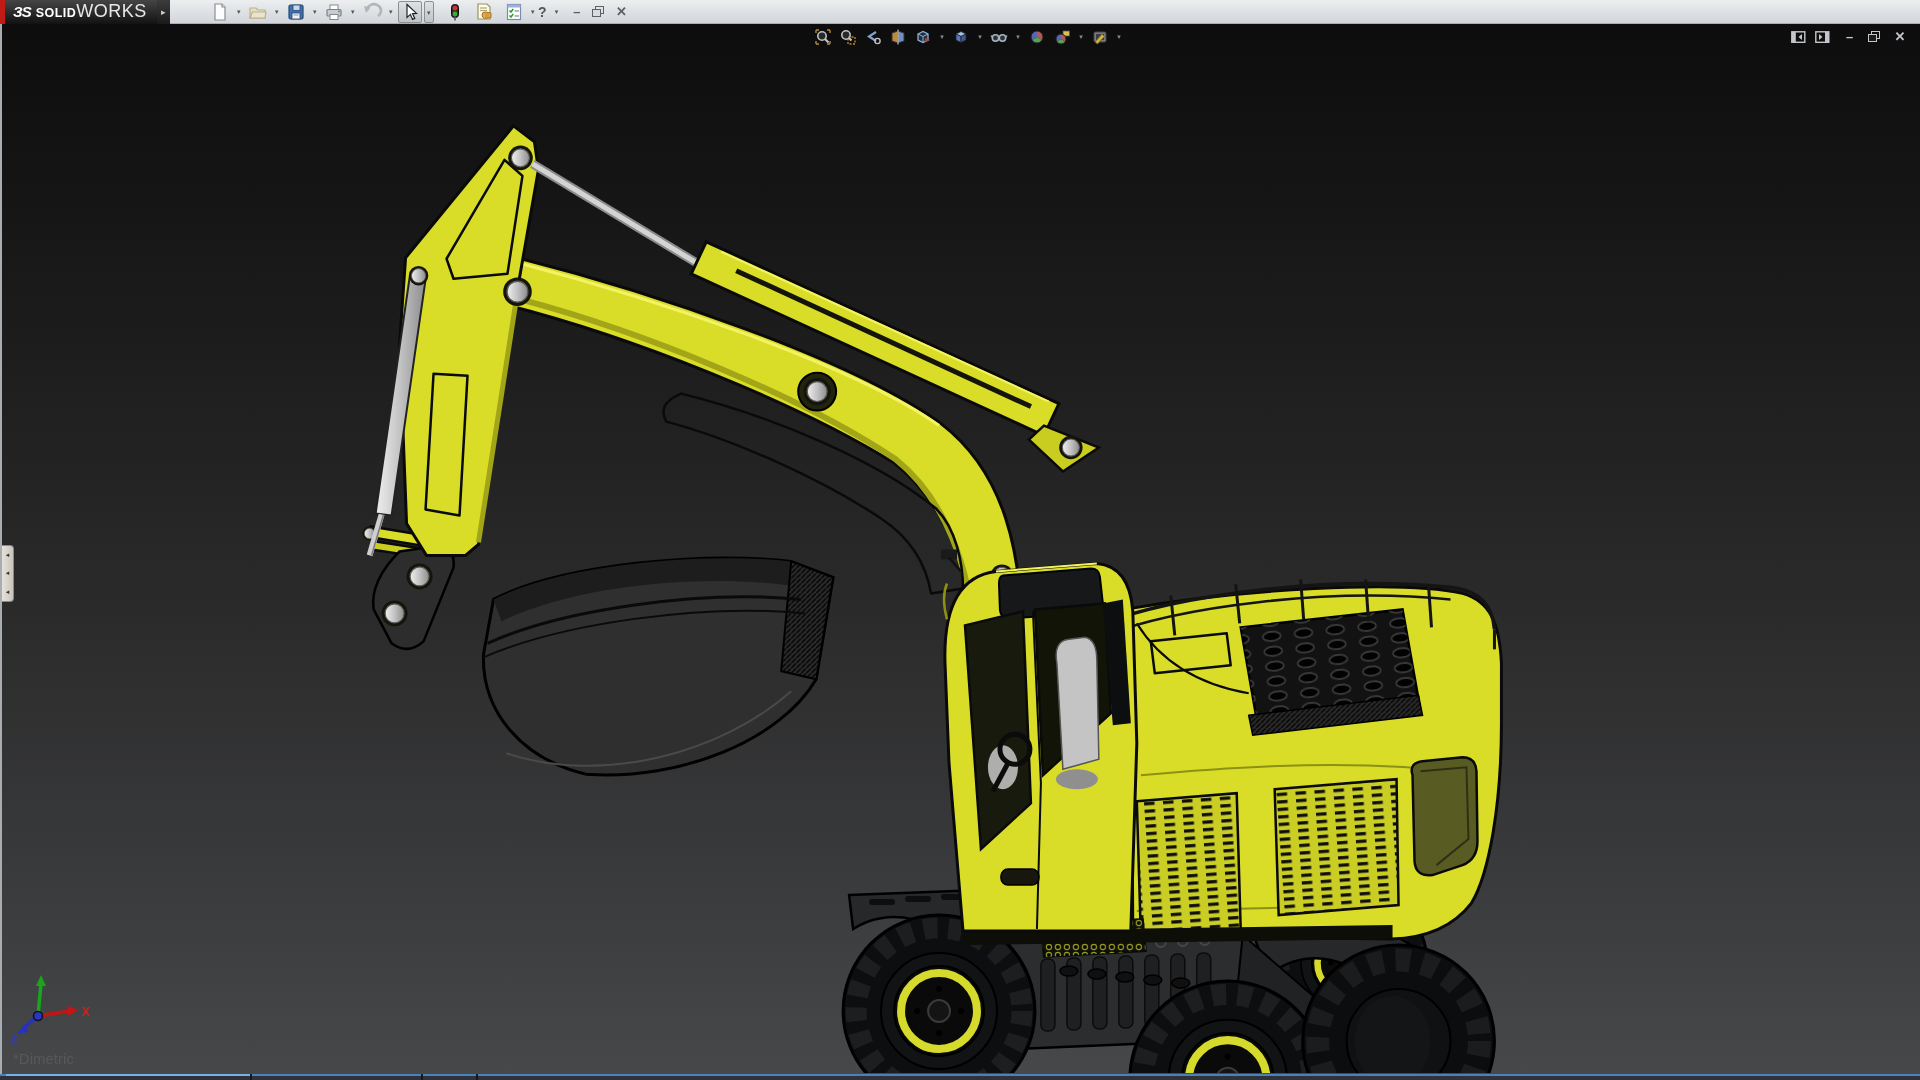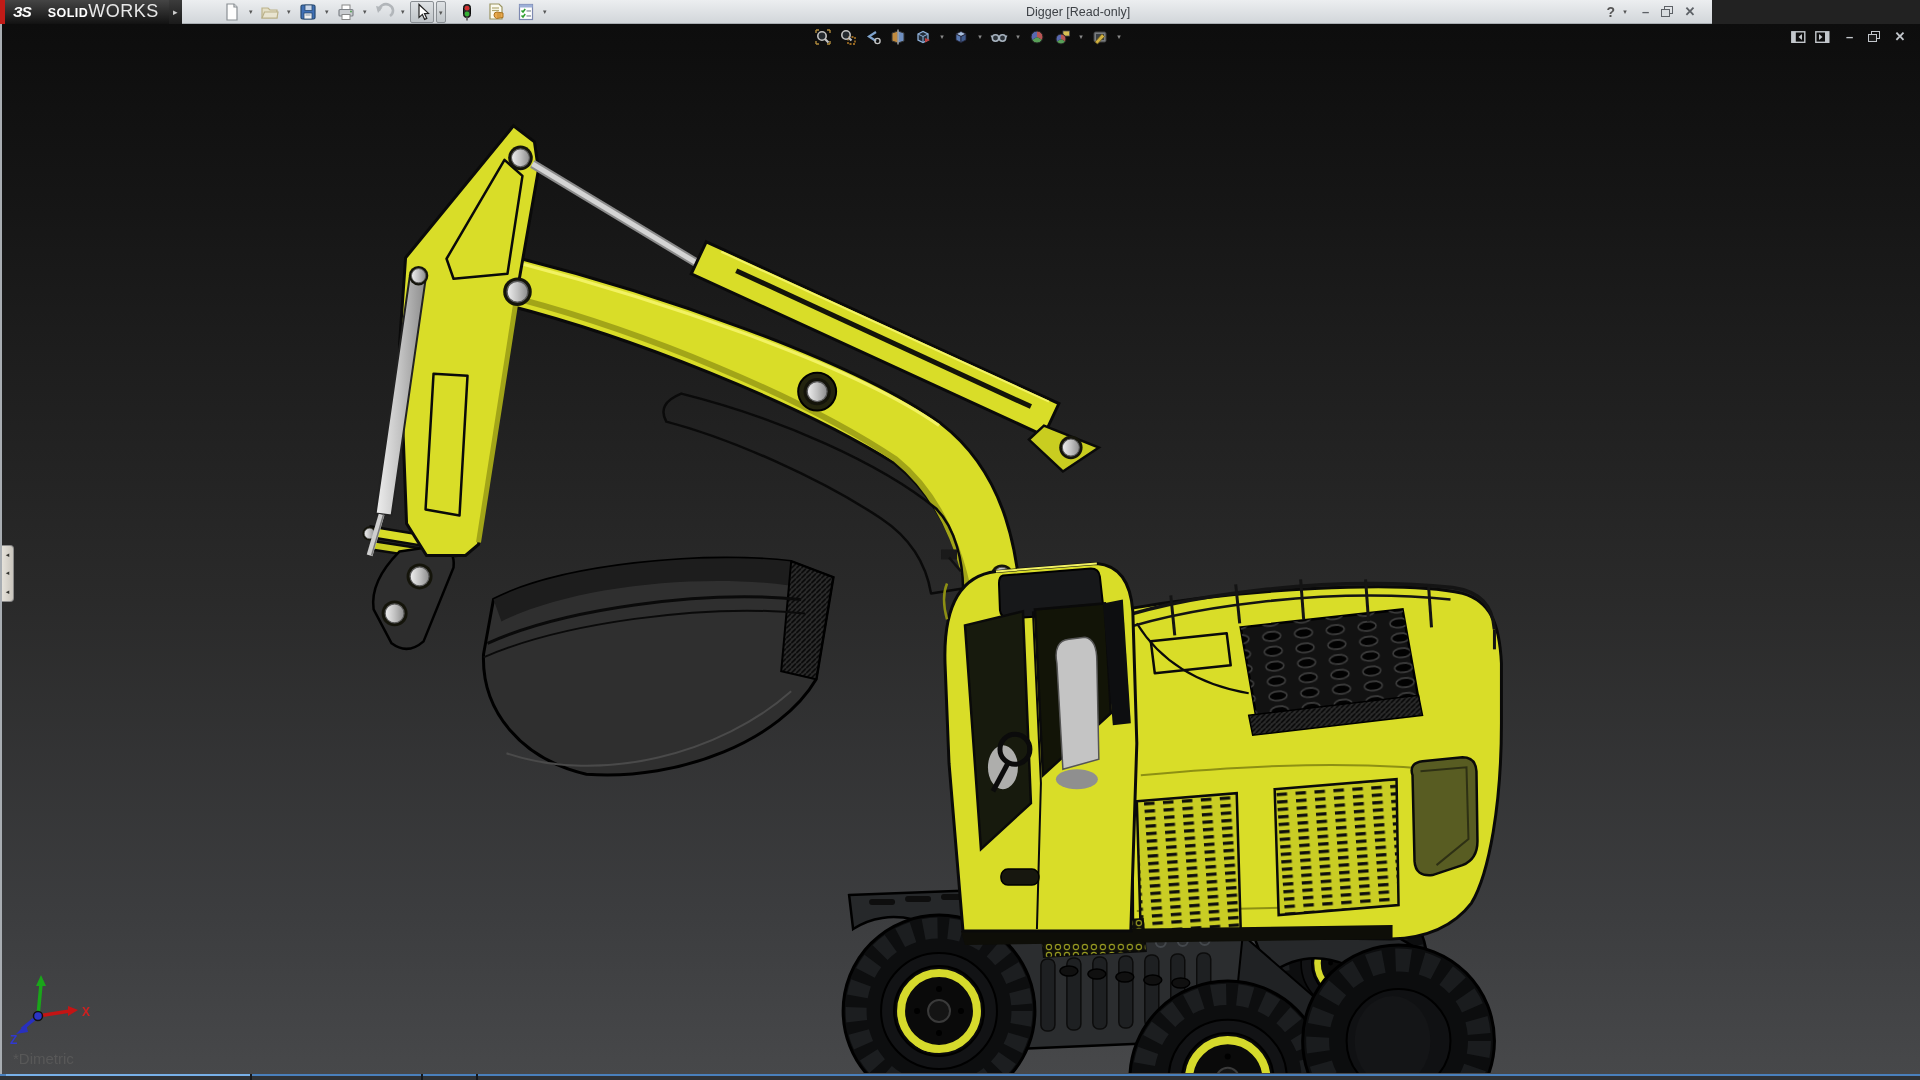--- a/index.html
+++ b/index.html
@@ -1,28 +1,28 @@
 <!DOCTYPE html>
 <html><head>
 <meta charset="utf-8">
 <style>
   * { margin:0; padding:0; box-sizing:border-box; }
   html,body { width:1920px; height:1080px; overflow:hidden; background:#222;
     font-family:"Liberation Sans", sans-serif; }
   .app { position:relative; width:1920px; height:1080px; }
 
   
-  .titlebar { position:absolute; top:0; left:0; width:1712px; height:24px;
+  .titlebar { position:absolute; top:0; left:0; width:1920px; height:24px;
     background:linear-gradient(#eceef0,#d2d6da); border-bottom:1px solid #a9aeb3;
     display:flex; align-items:center; }
   .red-stripe { width:5px; height:24px; background:#c11b17; }
   .brand { height:24px; padding:0 10px 0 8px; background:linear-gradient(#454545,#121212);
     display:flex; align-items:center; gap:5px; color:#fff; }
   .brand .mark { font-weight:bold; font-style:italic; font-size:15px; letter-spacing:-1px; }
-  .brand .b1 { font-weight:bold; font-size:12.5px; letter-spacing:.5px;margin-left:12px; }
+  .brand .b1 { font-weight:bold; font-size:12.5px; letter-spacing:.5px; }
   .brand .b2 { font-weight:normal; font-size:18px; letter-spacing:.5px; color:#e8e8e8; }
   .flyout { width:13px; height:24px; background:linear-gradient(#3c3c3c,#1a1a1a);
     color:#cfcfcf; font-size:9px; display:flex; align-items:center; justify-content:center; }
   .tb-icons { display:flex; align-items:center; margin-left:38px; gap:2px; }
   .tbtn { width:24px; height:22px; display:flex; align-items:center; justify-content:center; }
   .tbtn.pressed { border:1px solid #8a8f94; background:linear-gradient(#dfe2e5,#bfc4c8);
     border-radius:2px; }
   .caret { font-size:7px; color:#555; width:10px; text-align:center; }
   .caret.pressed { border:1px solid #8a8f94; background:linear-gradient(#dfe2e5,#bfc4c8);
     height:22px; line-height:22px; border-radius:2px; }
@@ -159,21 +159,20 @@
           <rect x="3.5" y="2.5" width="13" height="3" fill="#9db0d8"></rect>
           <path d="M5.5,8.5 l1.5,1.5 l2.2,-3" fill="none" stroke="#2f9f2f" stroke-width="1.6"></path>
           <path d="M5.5,13.5 l1.5,1.5 l2.2,-3" fill="none" stroke="#2f9f2f" stroke-width="1.6"></path>
           <rect x="10.5" y="8.2" width="4.5" height="1.5" fill="#9aa2aa"></rect>
           <rect x="10.5" y="13.2" width="4.5" height="1.5" fill="#9aa2aa"></rect>
         </svg>
       </div>
       <span class="caret">▾</span>
     </div>
 
-    <div class="win-title">Digger [Read-only]</div>
 
     <div class="tb-right">
       <span class="help-glyph">?</span>
       <span class="caret">▾</span>
       <span class="wbtn minimize-glyph">–</span>
       <span class="restore-boxes">
           <i></i>
           <i></i>
         </span>
       <span class="wbtn">✕</span>

